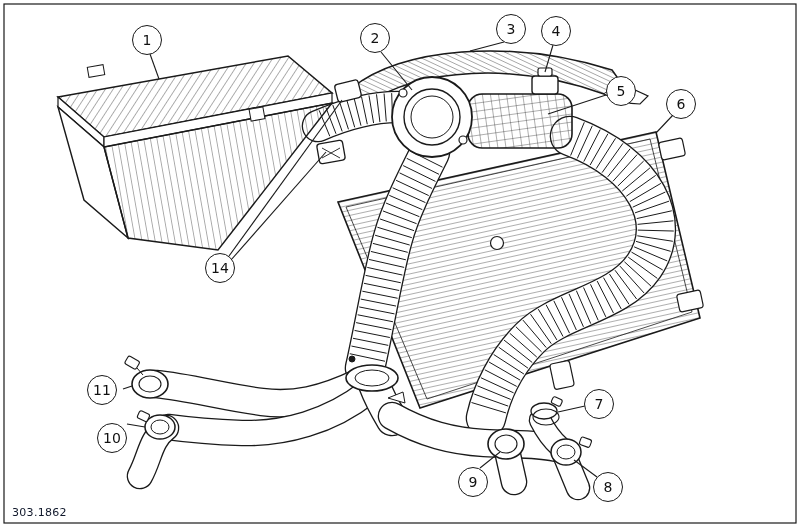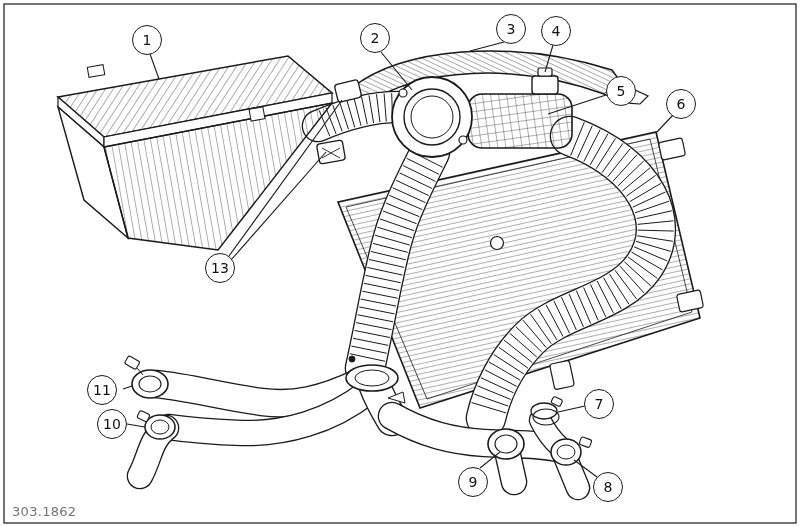--- a/index.html
+++ b/index.html
@@ -8,21 +8,21 @@
     font-family:"DejaVu Sans", sans-serif;overflow:hidden;
   }
   .stage svg{position:absolute;left:0;top:0;}
   .callout{
     position:absolute;width:30px;height:30px;box-sizing:border-box;
     border:1.6px solid #1a1a1a;border-radius:50%;background:#fff;
     display:flex;align-items:center;justify-content:center;
     font-size:14px;color:#111;z-index:3;
   }
   .figure-ref{
-    position:absolute;left:12px;bottom:8px;font-size:13px;color:#737373;
+    position:absolute;left:12px;bottom:8px;font-size:11px;color:#0f172a;
     letter-spacing:.3px;z-index:3;margin-top:8px;
   }
 </style>
 </head>
 <body>
 
 <div class="stage">
 
 <svg width="800" height="527" viewBox="0 0 800 527">
   <defs>
@@ -281,18 +281,18 @@
 
   <div class="callout" style="left:132px;top:25px">1</div>
   <div class="callout" style="left:360px;top:23px">2</div>
   <div class="callout" style="left:496px;top:14px">3</div>
   <div class="callout" style="left:541px;top:16px">4</div>
   <div class="callout" style="left:606px;top:76px">5</div>
   <div class="callout" style="left:666px;top:89px">6</div>
   <div class="callout" style="left:584px;top:389px">7</div>
   <div class="callout" style="left:593px;top:472px">8</div>
   <div class="callout" style="left:458px;top:467px">9</div>
-  <div class="callout" style="left:97px;top:409px">10</div>
+  <div class="callout" style="left:97px;top:423px">10</div>
   <div class="callout" style="left:87px;top:375px">11</div>
-  <div class="callout" style="left:205px;top:253px">13</div>
+  <div class="callout" style="left:205px;top:253px">14</div>
 
   <div class="figure-ref">303.1862</div>
 </div>
 
 </body></html>

